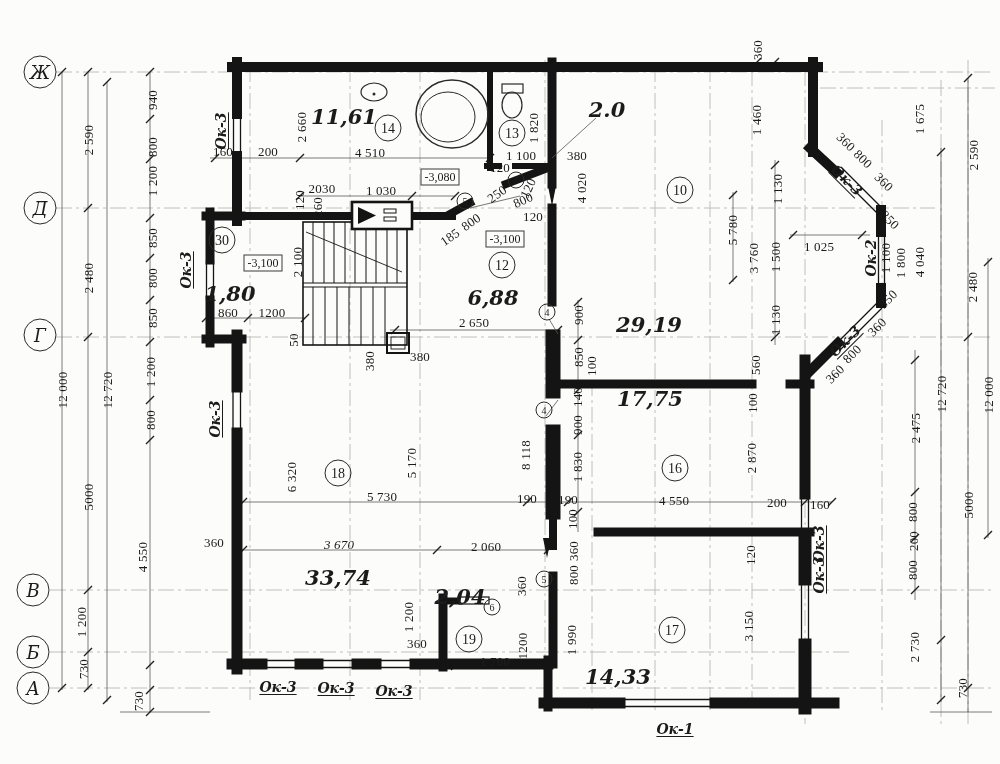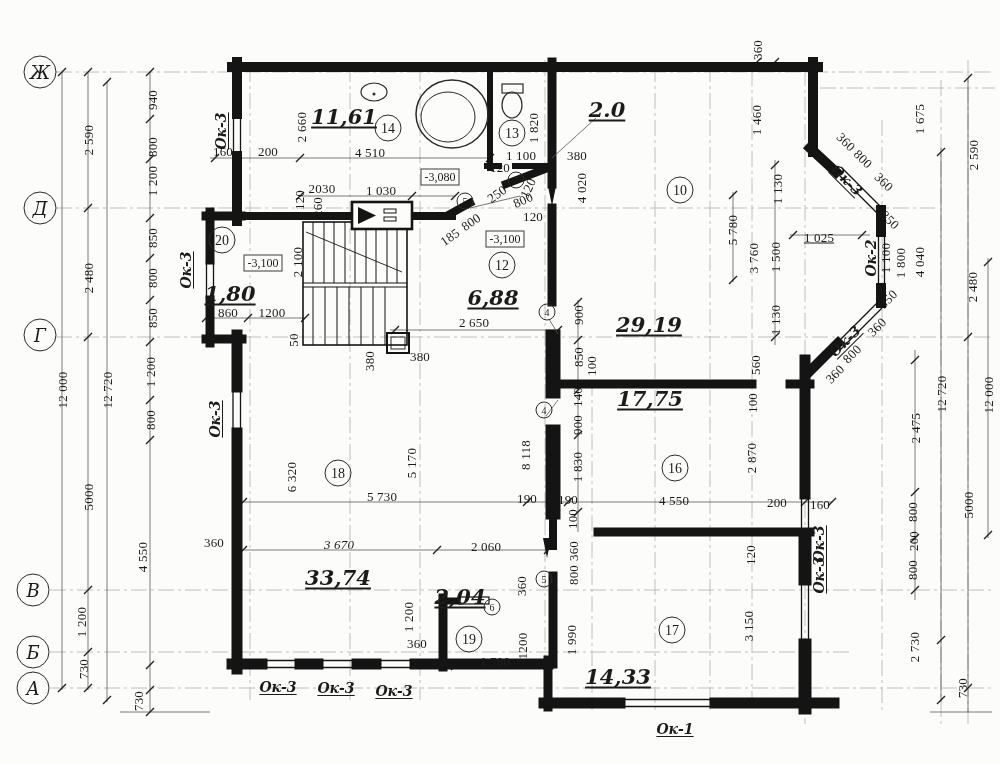--- a/index.html
+++ b/index.html
@@ -11,21 +11,21 @@
   .k-dim{font:13px/1 "Liberation Serif",serif;letter-spacing:.2px;}
   .k-axis{width:31px;height:31px;border:1.4px solid #2b2b2b;border-radius:50%;
           display:flex;align-items:center;justify-content:center;
           font:italic 18px "DejaVu Serif",serif;background:transparent;}
   .k-room-number{width:25px;height:25px;border:1.2px solid #2b2b2b;border-radius:50%;
           display:flex;align-items:center;justify-content:center;
           font:14px "Liberation Serif",serif;background:transparent;}
   .k-door-mark{width:15px;height:15px;border:1px solid #2b2b2b;border-radius:50%;
           display:flex;align-items:center;justify-content:center;
           font:10px "Liberation Serif",serif;background:transparent;}
-  .k-room-area{font:italic 700 21px "DejaVu Serif",serif;text-decoration:underline;
+  .k-room-area{font:italic 700 21px "DejaVu Serif",serif;
           text-underline-offset:3px;}
   .k-window-tag{font:italic 600 14px "DejaVu Serif",serif;text-decoration:underline;
           text-underline-offset:2px;}
   .k-elevation{font:12px "Liberation Serif",serif;border:1px solid #3a3a3a;
           padding:0 3px;background:#fcfcfa;}
 </style>
 </head>
 <body>
 
 <div id="stage">
@@ -232,21 +232,21 @@
   <div id="labels">
       <div class="lb k-axis" style="left: 40px; top: 72px; transform: translate(-50%, -50%) rotate(0deg);">Ж</div>
       <div class="lb k-axis" style="left: 40px; top: 208px; transform: translate(-50%, -50%) rotate(0deg);">Д</div>
       <div class="lb k-axis" style="left: 40px; top: 335px; transform: translate(-50%, -50%) rotate(0deg);">Г</div>
       <div class="lb k-axis" style="left: 33px; top: 590px; transform: translate(-50%, -50%) rotate(0deg);">В</div>
       <div class="lb k-axis" style="left: 33px; top: 652px; transform: translate(-50%, -50%) rotate(0deg);">Б</div>
       <div class="lb k-axis" style="left: 33px; top: 688px; transform: translate(-50%, -50%) rotate(0deg);">А</div>
       <div class="lb k-room-number" style="left: 388px; top: 128px; transform: translate(-50%, -50%) rotate(0deg);">14</div>
       <div class="lb k-room-number" style="left: 512px; top: 133px; transform: translate(-50%, -50%) rotate(0deg);">13</div>
       <div class="lb k-room-number" style="left: 680px; top: 190px; transform: translate(-50%, -50%) rotate(0deg);">10</div>
-      <div class="lb k-room-number" style="left: 222px; top: 240px; transform: translate(-50%, -50%) rotate(0deg);">20</div>
+      <div class="lb k-room-number" style="left: 222px; top: 240px; transform: translate(-50%, -50%) rotate(0deg);">30</div>
       <div class="lb k-room-number" style="left: 502px; top: 265px; transform: translate(-50%, -50%) rotate(0deg);">12</div>
       <div class="lb k-room-number" style="left: 338px; top: 473px; transform: translate(-50%, -50%) rotate(0deg);">18</div>
       <div class="lb k-room-number" style="left: 675px; top: 468px; transform: translate(-50%, -50%) rotate(0deg);">16</div>
       <div class="lb k-room-number" style="left: 672px; top: 630px; transform: translate(-50%, -50%) rotate(0deg);">17</div>
       <div class="lb k-room-number" style="left: 469px; top: 639px; transform: translate(-50%, -50%) rotate(0deg);">19</div>
       <div class="lb k-room-area" style="left: 344px; top: 116px; transform: translate(-50%, -50%) rotate(0deg);">11,61</div>
       <div class="lb k-room-area" style="left: 607px; top: 109px; transform: translate(-50%, -50%) rotate(0deg);">2.0</div>
       <div class="lb k-room-area" style="left: 649px; top: 324px; transform: translate(-50%, -50%) rotate(0deg); text-align: center;">29,19</div>
       <div class="lb k-room-area" style="left: 493px; top: 297px; transform: translate(-50%, -50%) rotate(0deg);">6,88</div>
       <div class="lb k-room-area" style="left: 230px; top: 293px; transform: translate(-50%, -50%) rotate(0deg);">1,80</div>
@@ -328,21 +328,21 @@
       <div class="lb k-dim" style="left: 573px; top: 575px; transform: translate(-50%, -50%) rotate(-90deg);">800</div>
       <div class="lb k-dim" style="left: 571px; top: 640px; transform: translate(-50%, -50%) rotate(-90deg);">1 990</div>
       <div class="lb k-dim" style="left: 525px; top: 455px; transform: translate(-50%, -50%) rotate(-90deg);">8 118</div>
       <div class="lb k-dim" style="left: 757px; top: 50px; transform: translate(-50%, -50%) rotate(-90deg);">360</div>
       <div class="lb k-dim" style="left: 756px; top: 120px; transform: translate(-50%, -50%) rotate(-90deg);">1 460</div>
       <div class="lb k-dim" style="left: 581px; top: 188px; transform: translate(-50%, -50%) rotate(-90deg);">4 020</div>
       <div class="lb k-dim" style="left: 732px; top: 230px; transform: translate(-50%, -50%) rotate(-90deg);">5 780</div>
       <div class="lb k-dim" style="left: 753px; top: 258px; transform: translate(-50%, -50%) rotate(-90deg);">3 760</div>
       <div class="lb k-dim" style="left: 775px; top: 257px; transform: translate(-50%, -50%) rotate(-90deg);">1 500</div>
       <div class="lb k-dim" style="left: 777px; top: 189px; transform: translate(-50%, -50%) rotate(-90deg);">1 130</div>
-      <div class="lb k-dim" style="left: 819px; top: 237px; transform: translate(-50%, -50%) rotate(0deg); text-decoration: underline;">1 025</div>
+      <div class="lb k-dim" style="left: 819px; top: 246px; transform: translate(-50%, -50%) rotate(0deg);">1 025</div>
       <div class="lb k-dim" style="left: 775px; top: 320px; transform: translate(-50%, -50%) rotate(-90deg);">1 130</div>
       <div class="lb k-dim" style="left: 755px; top: 365px; transform: translate(-50%, -50%) rotate(-90deg);">560</div>
       <div class="lb k-dim" style="left: 752px; top: 403px; transform: translate(-50%, -50%) rotate(-90deg);">100</div>
       <div class="lb k-dim" style="left: 751px; top: 458px; transform: translate(-50%, -50%) rotate(-90deg);">2 870</div>
       <div class="lb k-dim" style="left: 527px; top: 498px; transform: translate(-50%, -50%) rotate(0deg);">190</div>
       <div class="lb k-dim" style="left: 568px; top: 499px; transform: translate(-50%, -50%) rotate(0deg);">190</div>
       <div class="lb k-dim" style="left: 674px; top: 500px; transform: translate(-50%, -50%) rotate(0deg);">4 550</div>
       <div class="lb k-dim" style="left: 777px; top: 502px; transform: translate(-50%, -50%) rotate(0deg);">200</div>
       <div class="lb k-dim" style="left: 820px; top: 504px; transform: translate(-50%, -50%) rotate(0deg);">160</div>
       <div class="lb k-dim" style="left: 750px; top: 555px; transform: translate(-50%, -50%) rotate(-90deg);">120</div>

